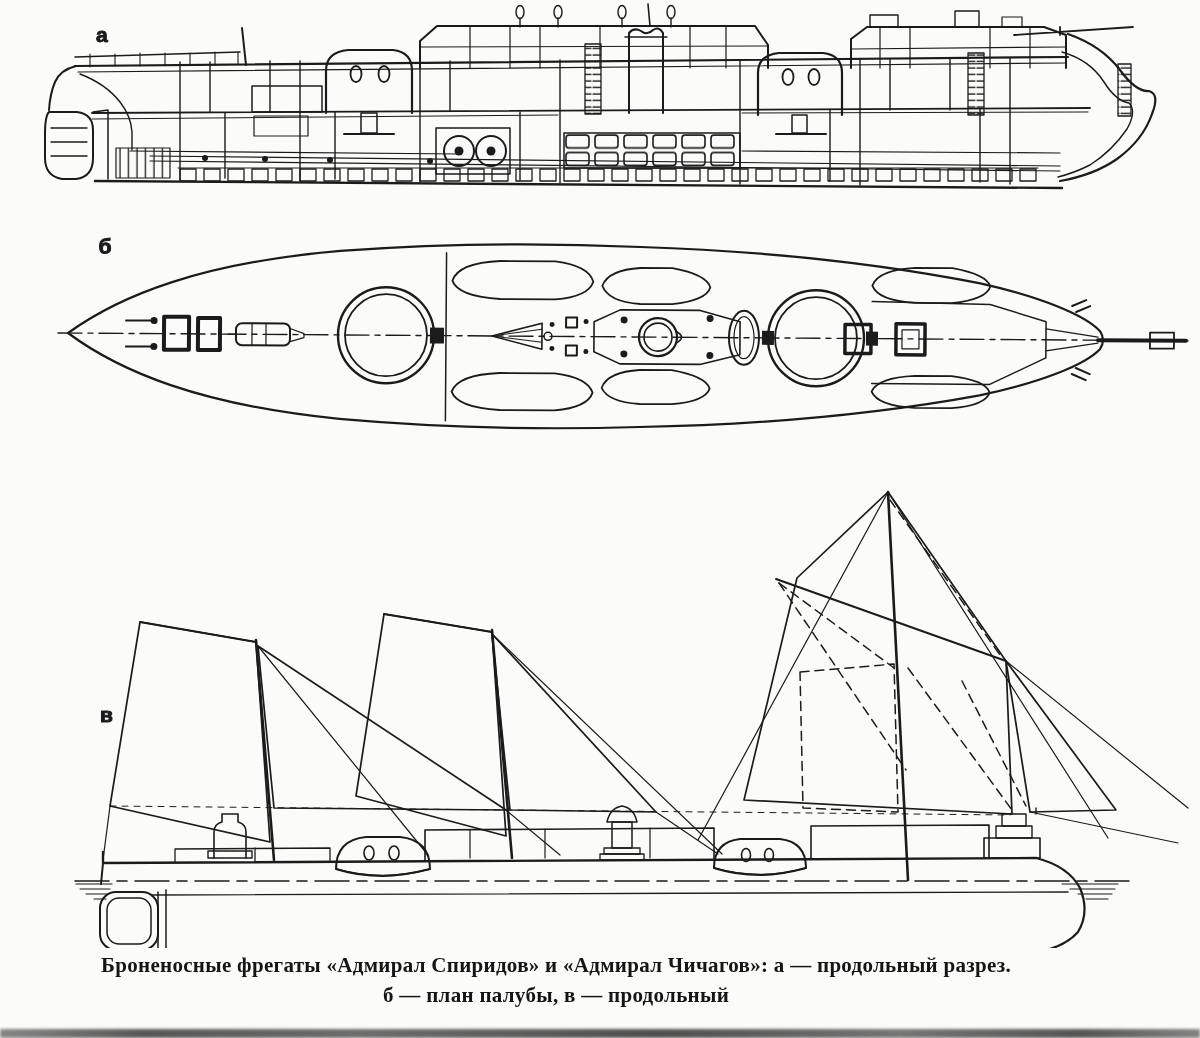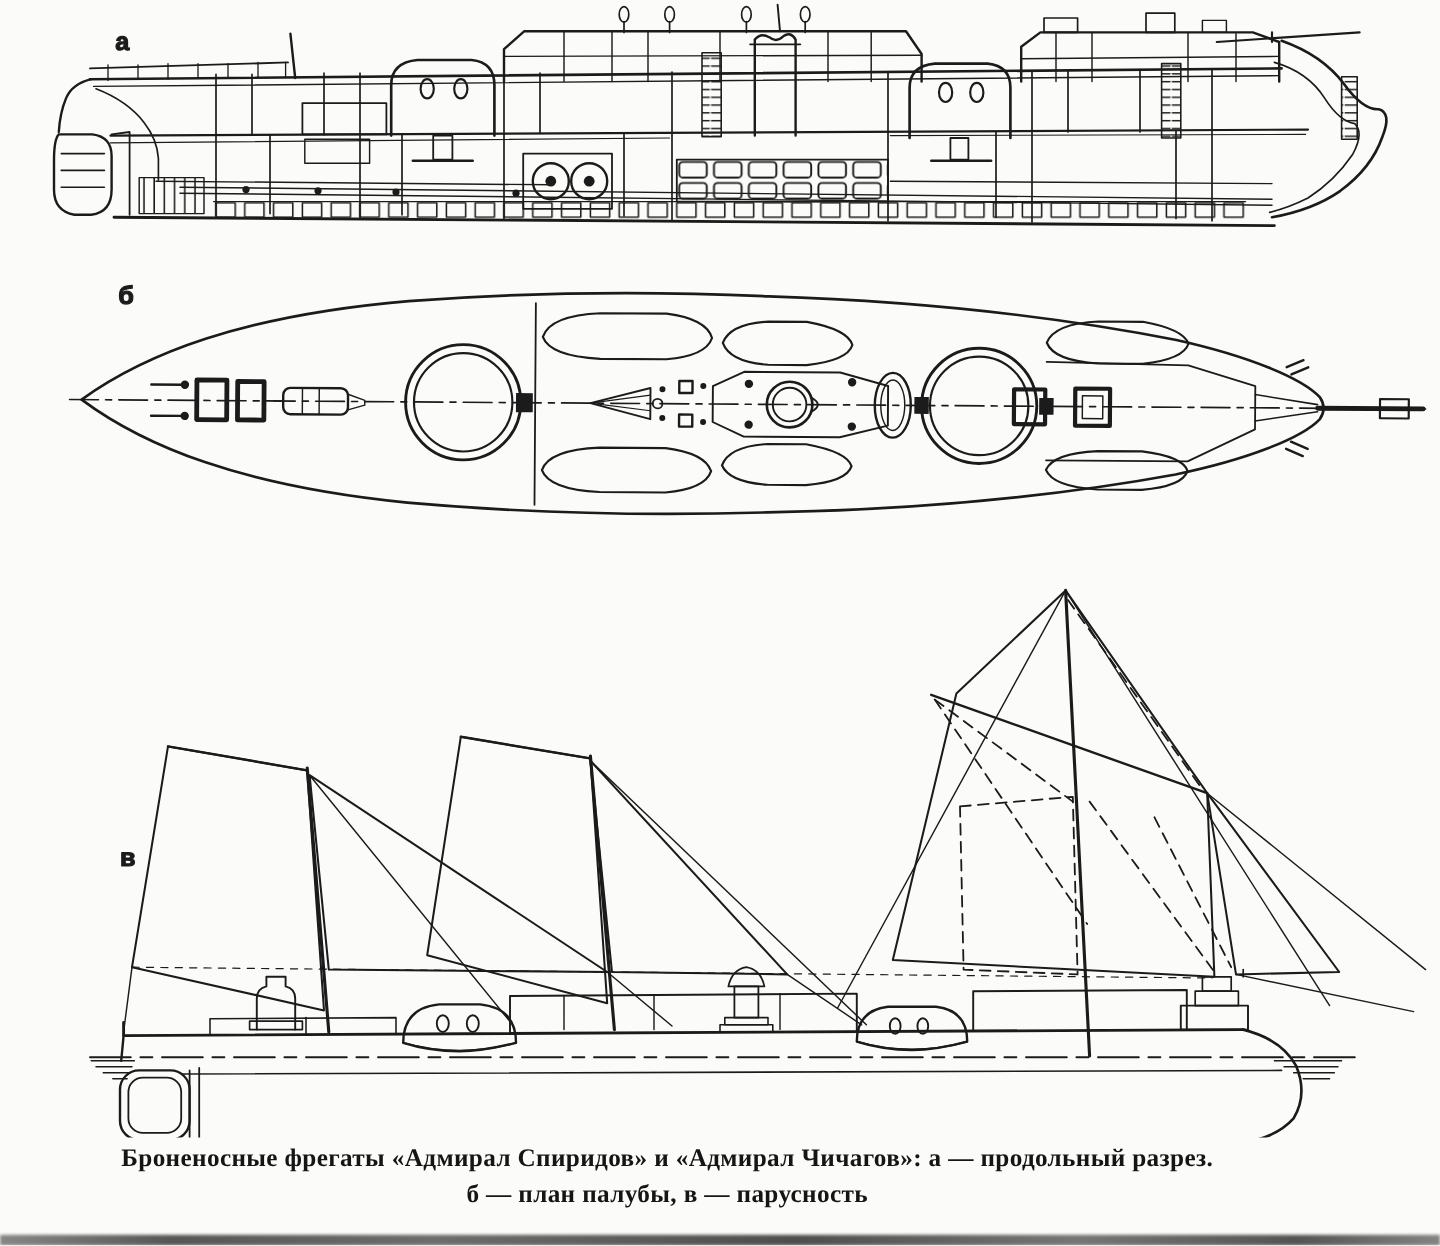--- a/index.html
+++ b/index.html
@@ -341,18 +341,18 @@
       <path d="M779,583 L906,770"></path>
       <path d="M908,668 L1012,810"></path>
       <path d="M962,681 L1026,806"></path>
       <path d="M890,500 Q940,570 1000,655"></path>
     </g>
   </g>
 </svg>
 
 <div class="caption">
   <div>Броненосные фрегаты «Адмирал Спиридов» и «Адмирал Чичагов»: а — продольный разрез.</div>
-  <div>б — план палубы, в — парусность</div>
+  <div>б — план палубы, в — продольный</div>
 </div>
 
 <div class="scan-artifact"></div>
 
 </div>
 
 </body></html>

